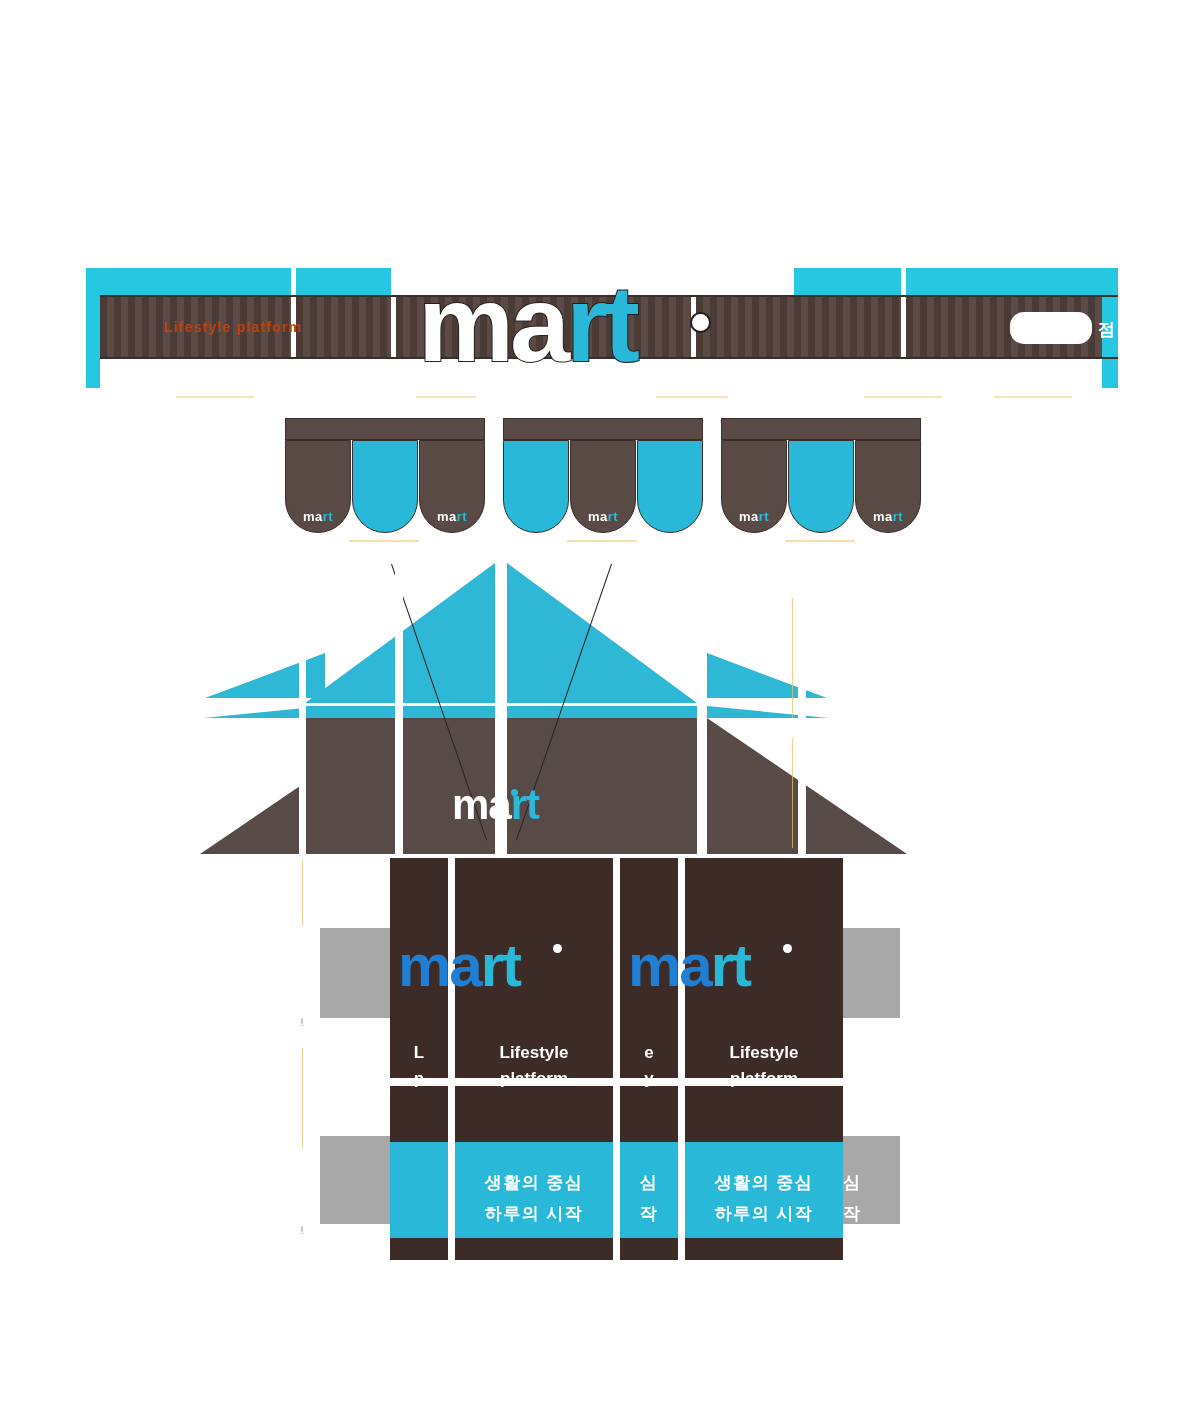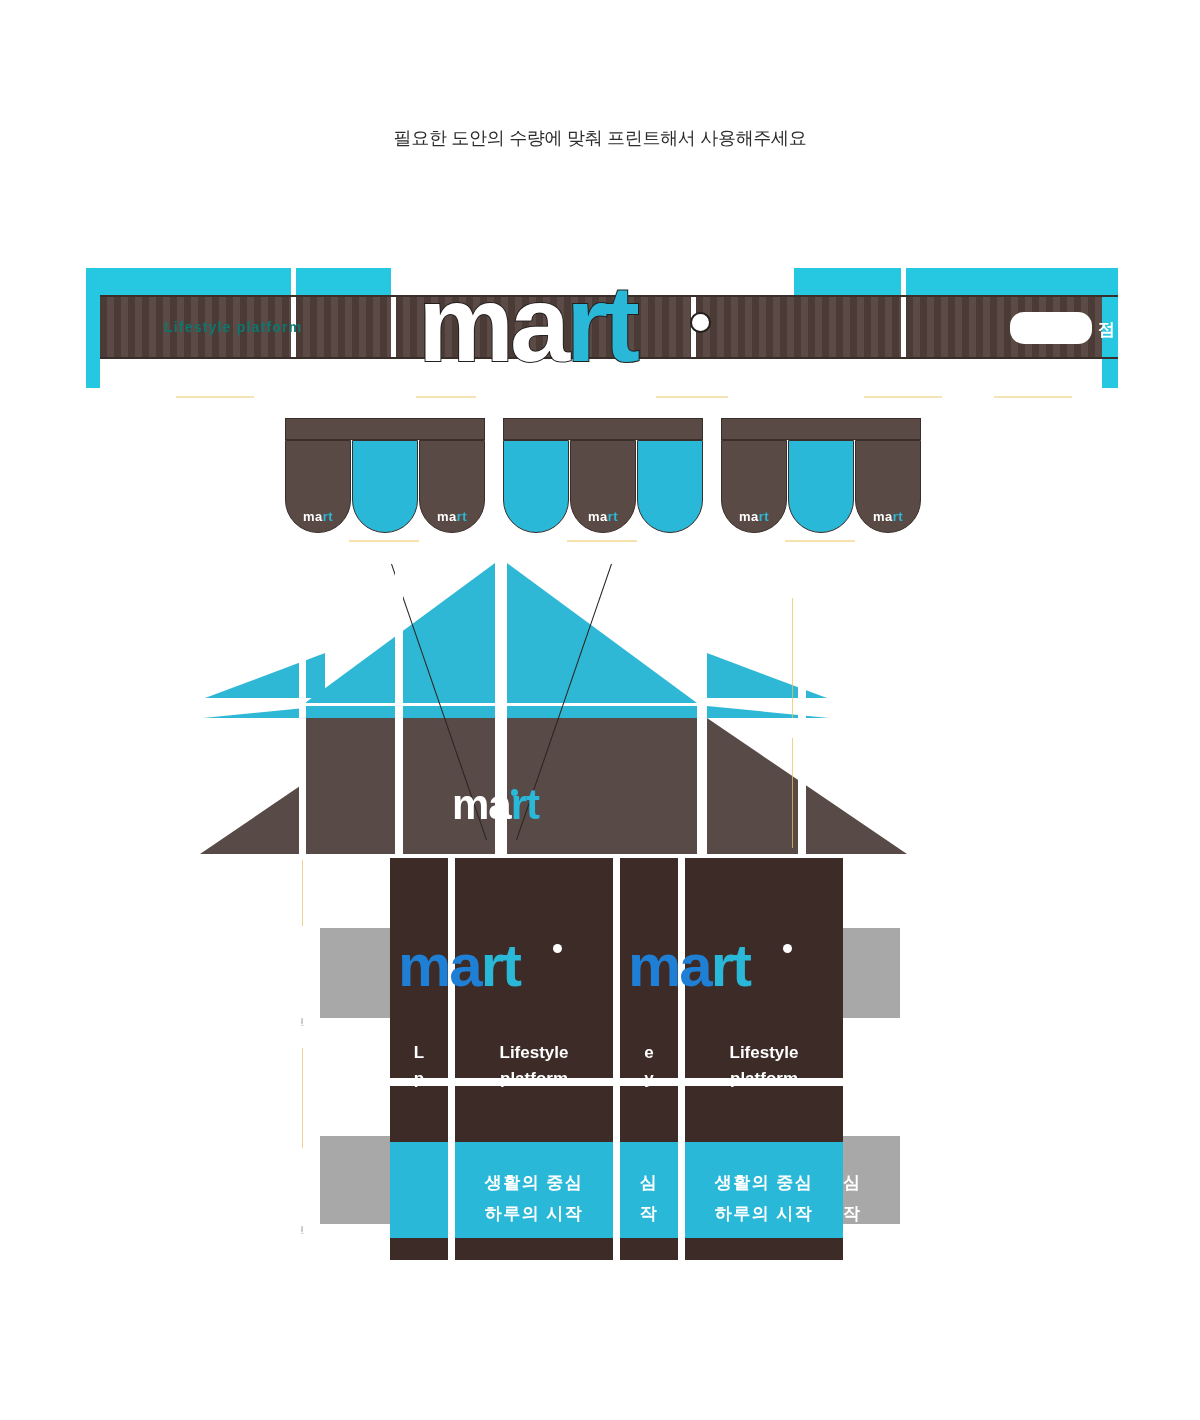--- a/index.html
+++ b/index.html
@@ -47,21 +47,21 @@
   
   #banner{position:absolute; left:86px; top:268px; width:1032px; height:120px;}
   .bn-panel{position:absolute; top:0; height:120px;}
   .bn-band{position:absolute; height:62px; top:28px;}
   .bn-white{position:absolute; background:#ffffff;}
   .bn-cut{position:absolute; background:#ffffff; width:5px; top:0; height:120px; z-index:6;}
   .bn-hair{position:absolute; height:2px; background:#3a2e2b; z-index:7;}
 
   .lifestyle-txt{
     position:absolute; z-index:8;
-    color:#0f766e; font-size:14px; font-weight:bold;
+    color:#c2410c; font-size:14px; font-weight:bold;
     letter-spacing:1.2px; white-space:nowrap;
   }
   .namebox{
     position:absolute; z-index:8;
     background:#ffffff; border-radius:14px;
   }
   .jeom{
     position:absolute; z-index:8;
     color:#ffffff; font-size:17px; font-weight:bold;
   }
@@ -153,21 +153,20 @@
   }
   .bangguide{
     position:absolute; height:2px; background:#f0c96a; opacity:.5; z-index:2;
   }
 </style>
 </head>
 <body>
 
 <div class="page">
 
-  <div class="subtitle">필요한 도안의 수량에 맞춰 프린트해서 사용해주세요</div>
 
   <div id="banner">
 
     <div class="bn-panel cyan" style="left:0;width:205px;">
       <div class="bn-band stripes" style="left:14px;right:0;width:191px;"></div>
       <div class="bn-white" style="left:14px;top:90px;width:191px;height:30px;"></div>
     </div>
 
     <div class="bn-panel" style="left:210px;width:95px;background:#ffffff;">
       <div class="cyan" style="position:absolute;left:0;top:0;width:95px;height:28px;"></div>

